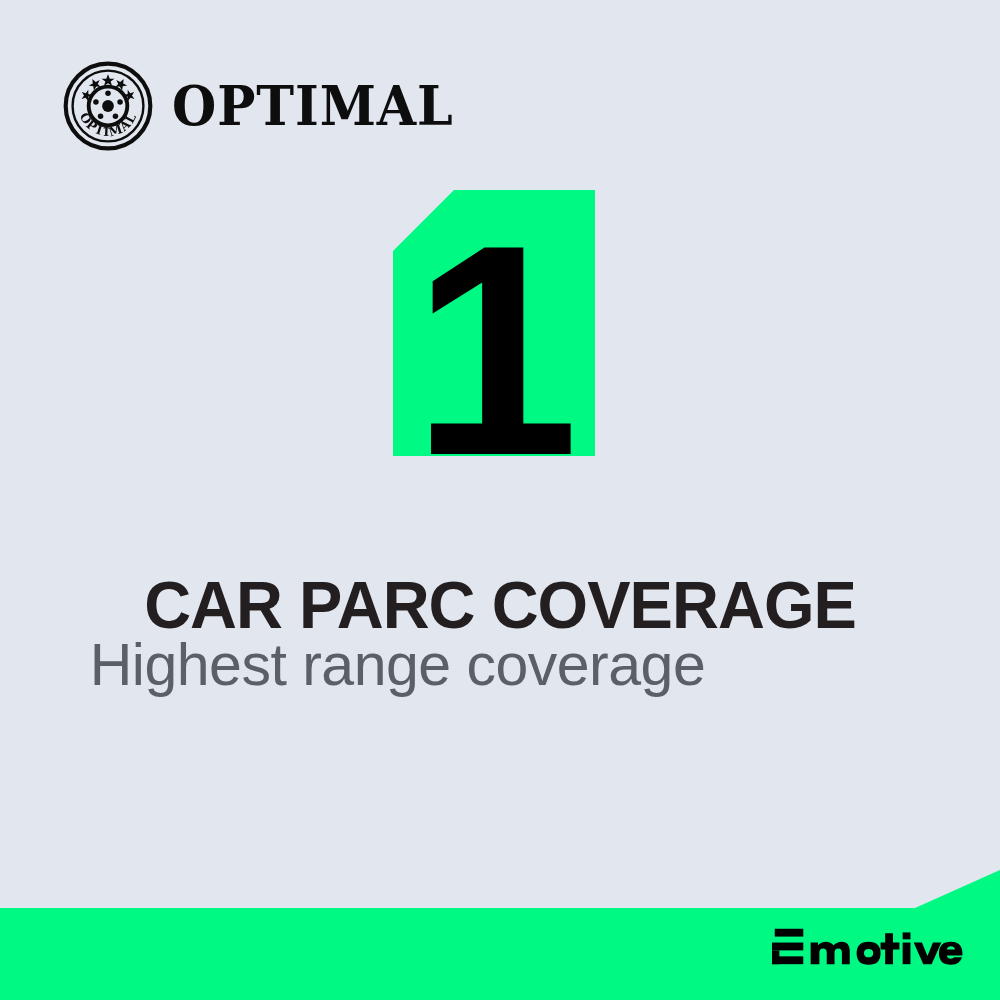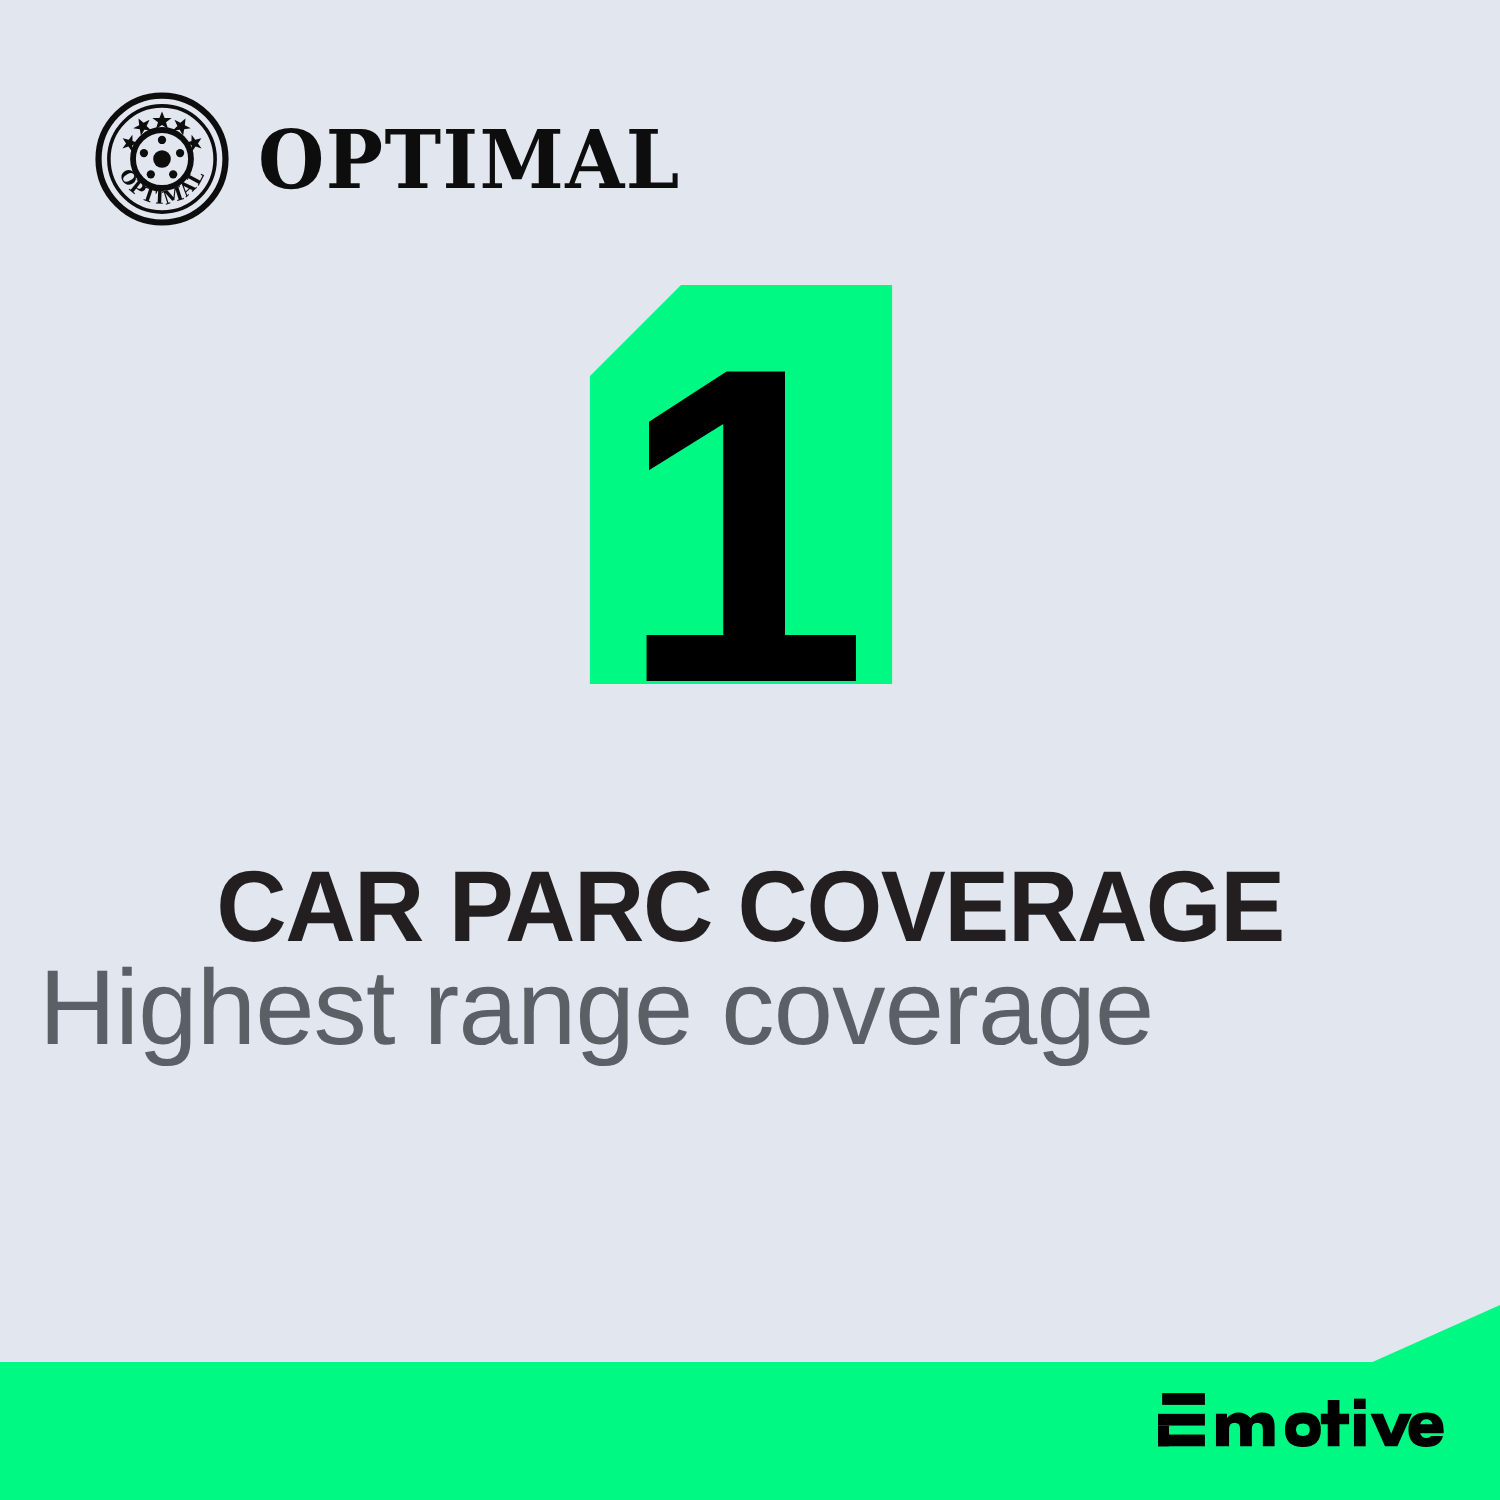--- a/index.html
+++ b/index.html
@@ -96,21 +96,21 @@
     transform: scaleX(0.97);
   }
   .subtitle {
     position: absolute;
     left: 0;
     top: 628px;
     width: 795px;
     text-align: center;
     font-family: "Liberation Sans", sans-serif;
     font-weight: 400;
-    font-size: 71px;
+    font-size: 59px;
     line-height: 1.26;
     letter-spacing: -0.5px;
     color: #5a6065;
   }
   .subtitle-line {
     display: block;
   }
 
   
   .footer-banner {

